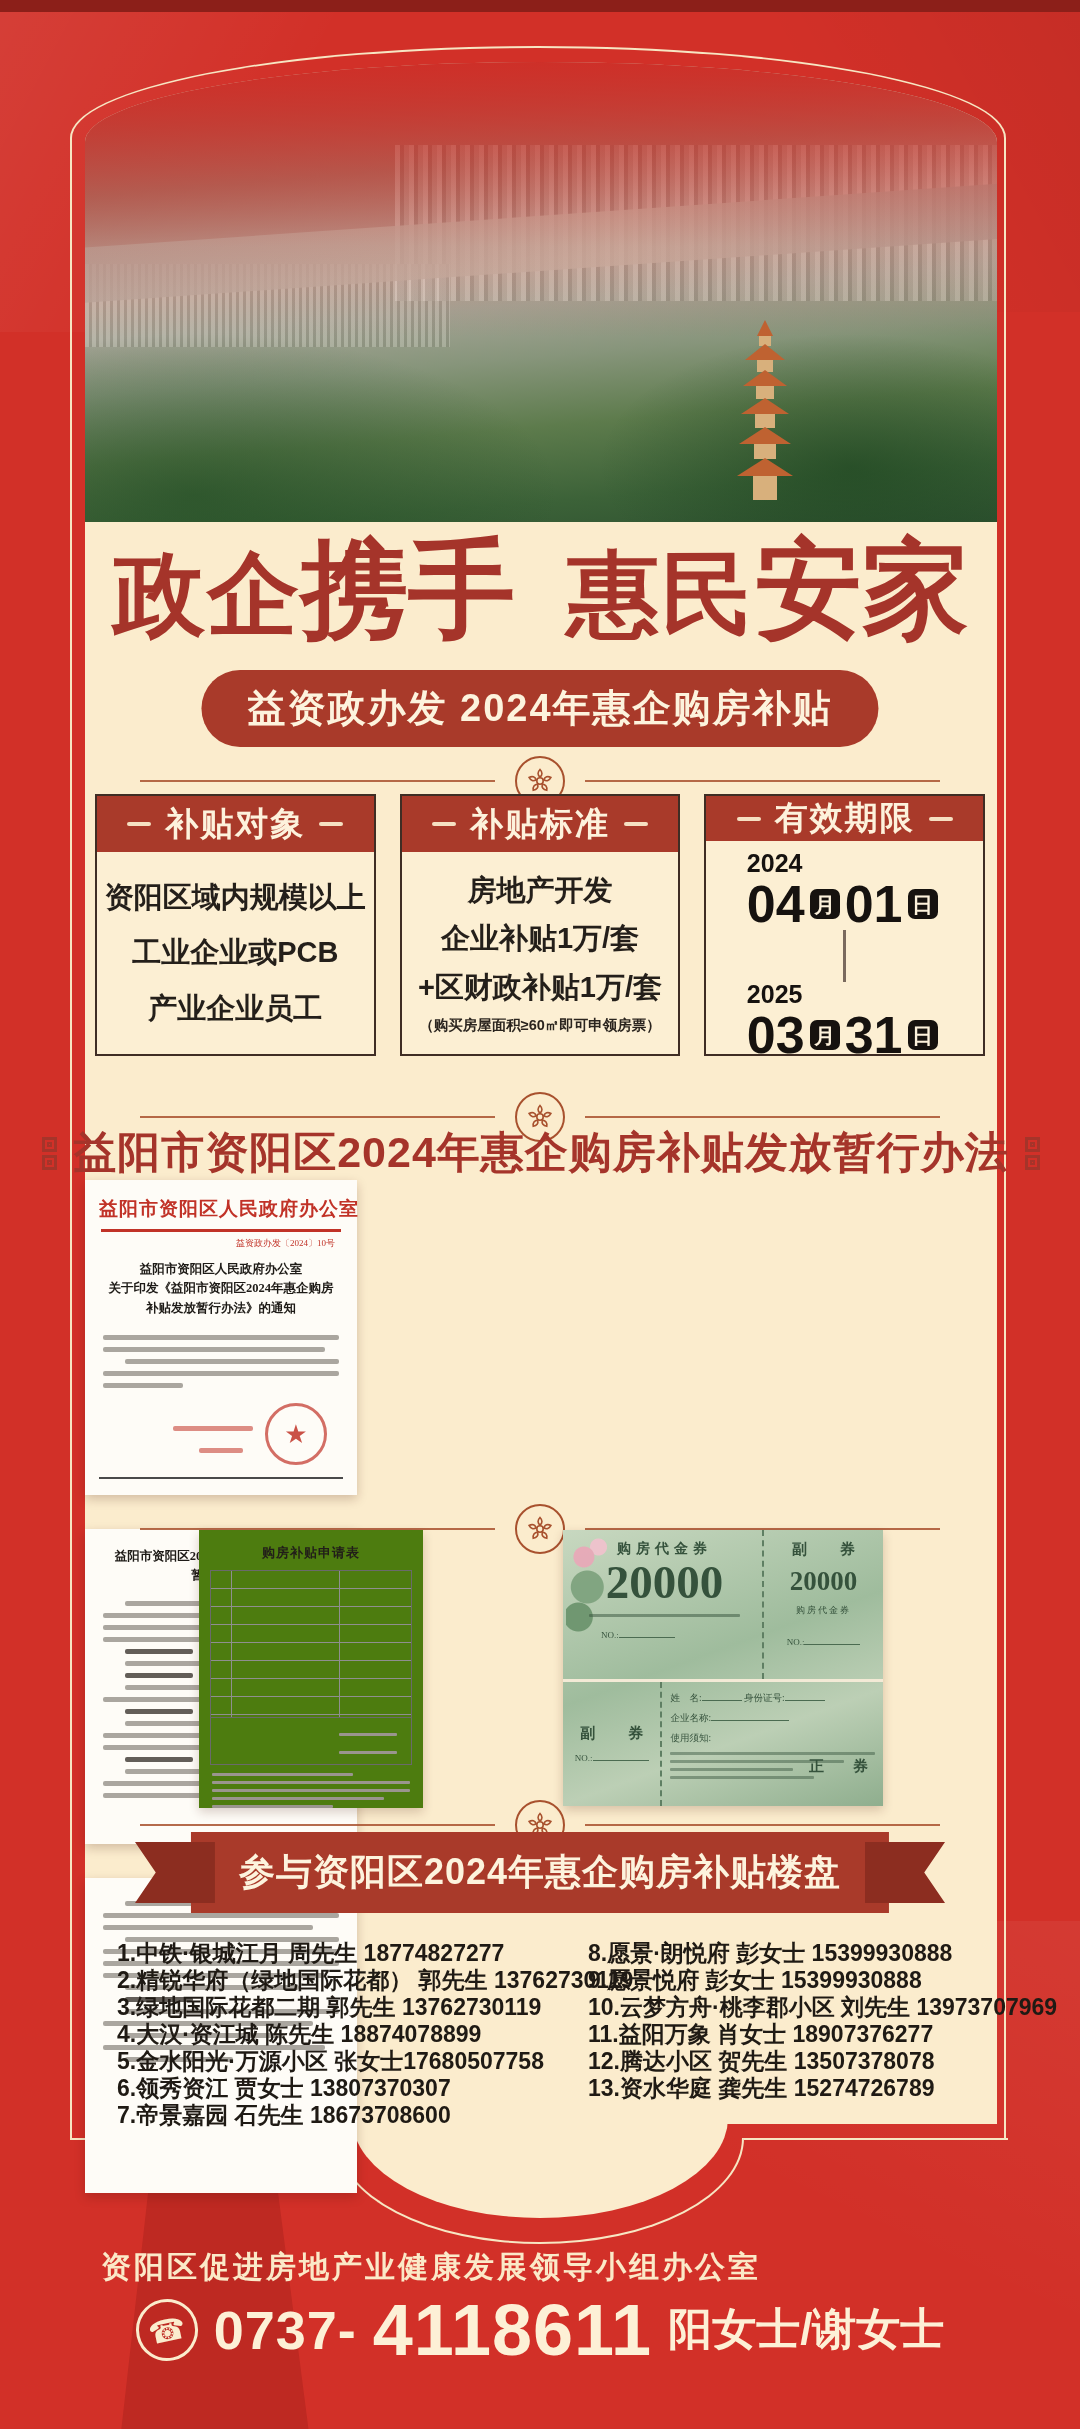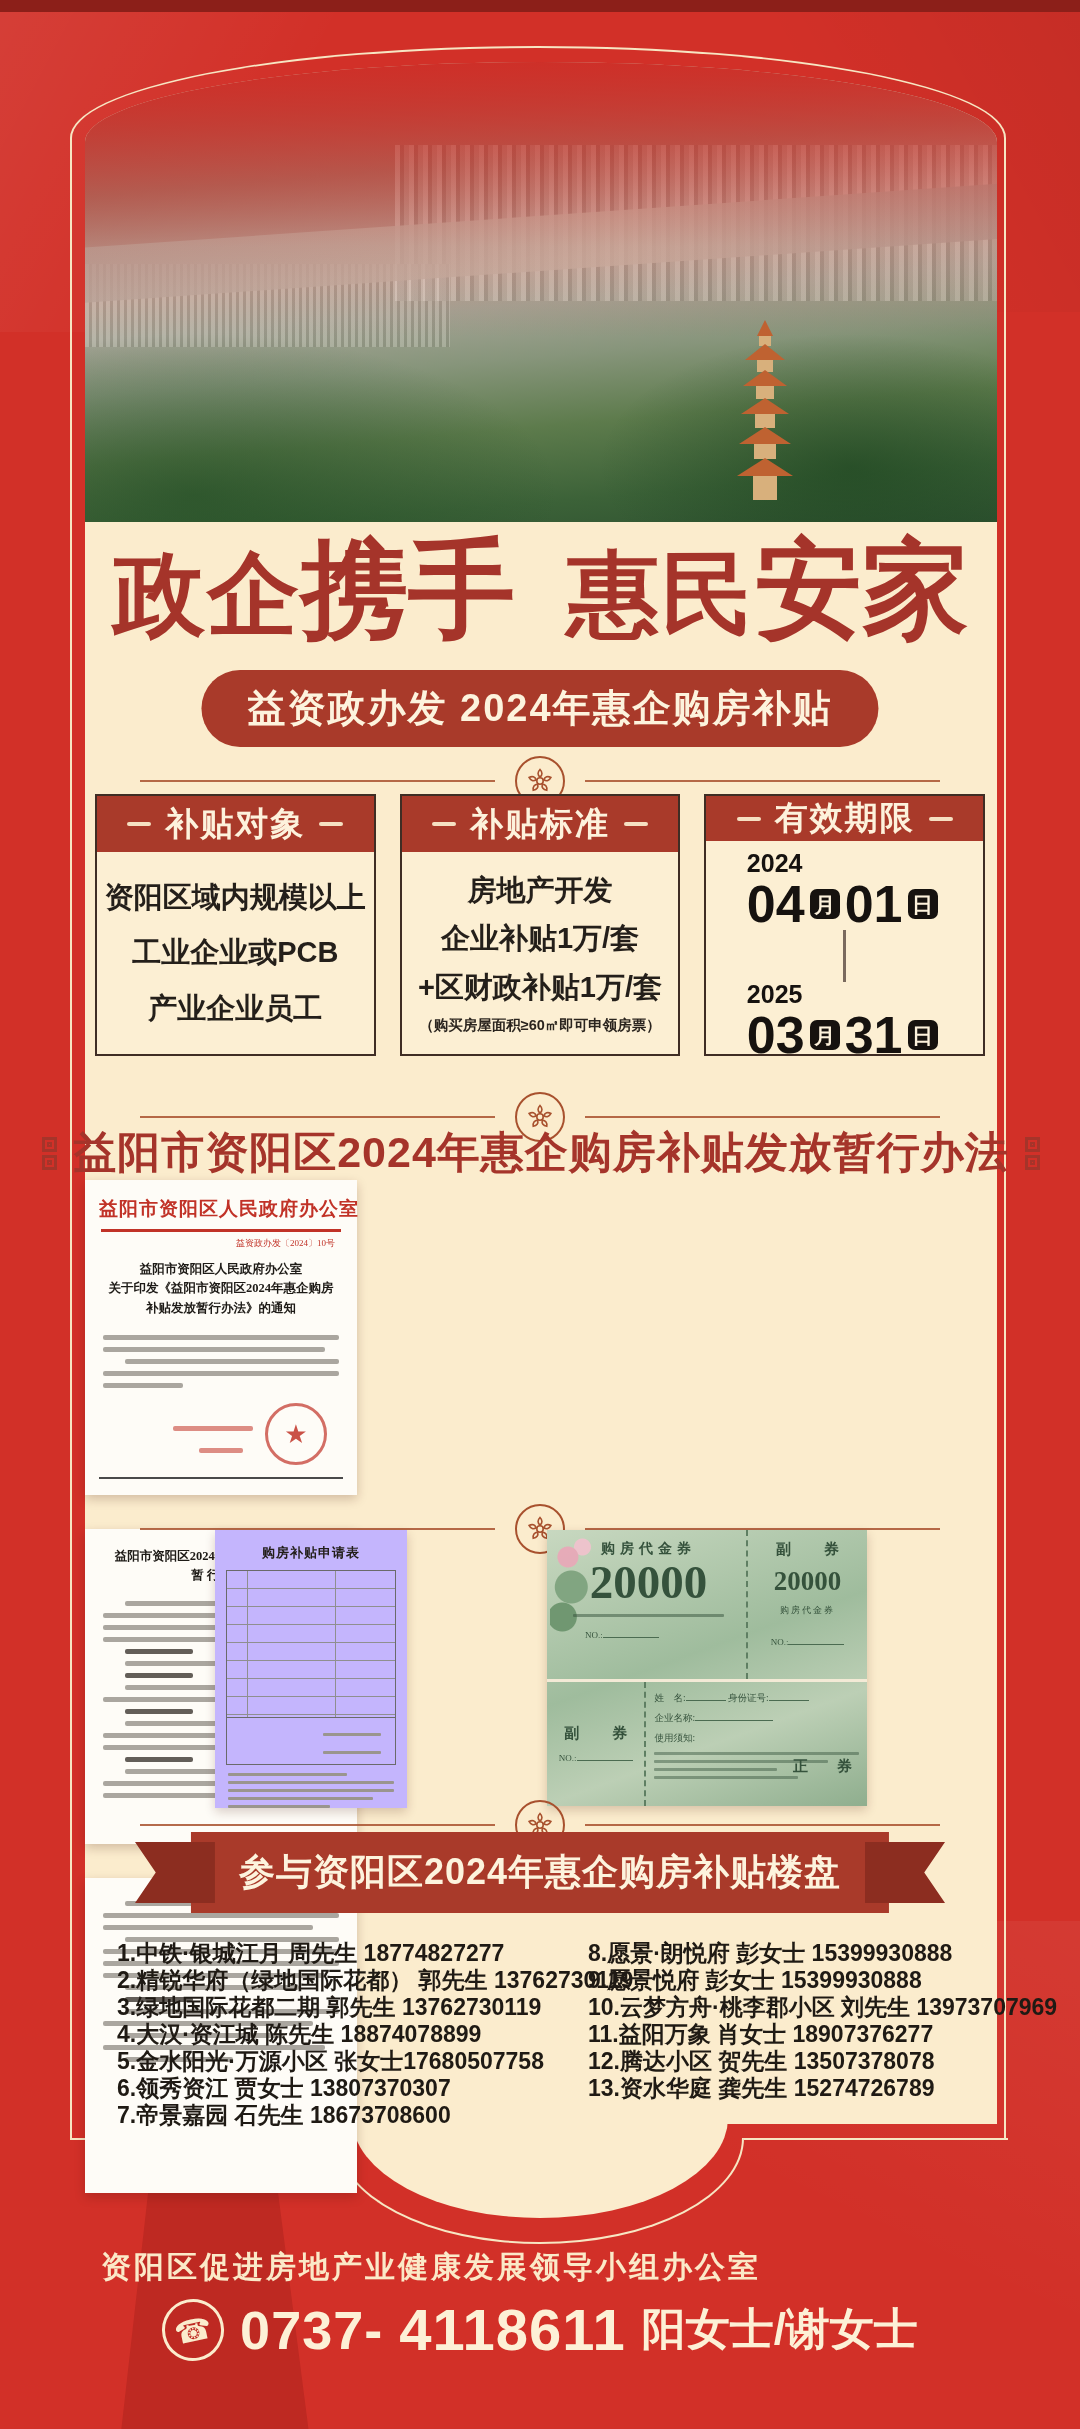--- a/index.html
+++ b/index.html
@@ -105,21 +105,21 @@
   .rbar{height:5px;background:rgba(193,50,39,.55);border-radius:2px;margin:7px 4px;}
   .seal-row{position:relative;height:72px;margin-top:6px;}
   .seal-row .rbar{position:absolute;}
   .gov-seal{position:absolute;right:16px;top:2px;width:62px;height:62px;border:3px solid rgba(193,50,39,.7);
             border-radius:50%;display:flex;align-items:center;justify-content:center;
             color:rgba(193,50,39,.85);font-size:26px;box-sizing:border-box;}
   .doc-footline{margin-top:auto;border-top:2px solid #4a4a4a;}
 
   
   .forms{position:absolute;left:85px;top:1518px;width:912px;display:flex;justify-content:center;gap:140px;align-items:flex-start;}
-  .formpage{width:192px;height:278px;background:#c4b5fd;box-shadow:0 4px 10px rgba(70,20,10,.2);
+  .formpage{width:224px;height:278px;background:#4d7c0f;box-shadow:0 4px 10px rgba(70,20,10,.2);
             box-sizing:border-box;padding:14px 11px;font-family:Liberation Sans, sans-serif;}
   .form-title{font-size:13px;font-weight:700;color:#221e19;text-align:center;letter-spacing:1px;}
   .ftab{margin-top:8px;height:146px;border:1.5px solid #6a6a6a;
         background-image:
           repeating-linear-gradient(180deg,transparent 0 17px,#8f8f8f 17px 18px),
           linear-gradient(90deg,transparent 0 20px,#8f8f8f 20px 21px,transparent 21px 100%),
           linear-gradient(90deg,transparent 0 64%,#8f8f8f 64% calc(64% + 1px),transparent calc(64% + 1px) 100%);}
   .fsig{height:46px;border:1.5px solid #6a6a6a;border-top:none;position:relative;}
   .fsig .ntl{position:absolute;right:12px;width:58px;}
   .ntl{height:3px;background:#9a958e;border-radius:1px;margin:5px 2px;}
@@ -169,21 +169,21 @@
   .li{font-size:23px;font-weight:700;color:#1f1a14;line-height:27px;white-space:nowrap;}
 
   
   .footer-org{position:absolute;left:0;top:2235px;width:862px;text-align:center;color:#fbe9c8;
               font-size:30px;font-weight:700;letter-spacing:3px;}
   .footer-phone{position:absolute;left:0;top:2270px;width:1080px;height:95px;display:flex;align-items:center;
                 justify-content:center;gap:16px;color:#fdf0d6;}
   .phone-icon{width:56px;height:56px;border:3px solid #fbeccd;border-radius:50%;display:flex;align-items:center;
               justify-content:center;font-size:30px;color:#fbeccd;transform:rotate(-12deg);flex:0 0 auto;}
   .fp-prefix{font-size:54px;font-weight:700;letter-spacing:1px;}
-  .fp-num{font-size:58px;font-weight:900;letter-spacing:1px;line-height:1;}
+  .fp-num{font-size:72px;font-weight:900;letter-spacing:1px;line-height:1;}
   .fp-contacts{font-size:44px;font-weight:700;}
   .footer-address{position:absolute;left:0;top:2366px;width:1080px;text-align:center;color:#fdf0d6;
                   font-size:45px;font-weight:900;letter-spacing:2px;white-space:nowrap;}
 </style>
 </head>
 <body>
 
 <div id="canvas">
   <div class="facet-tl"></div>
   <div class="facet-tr"></div>

